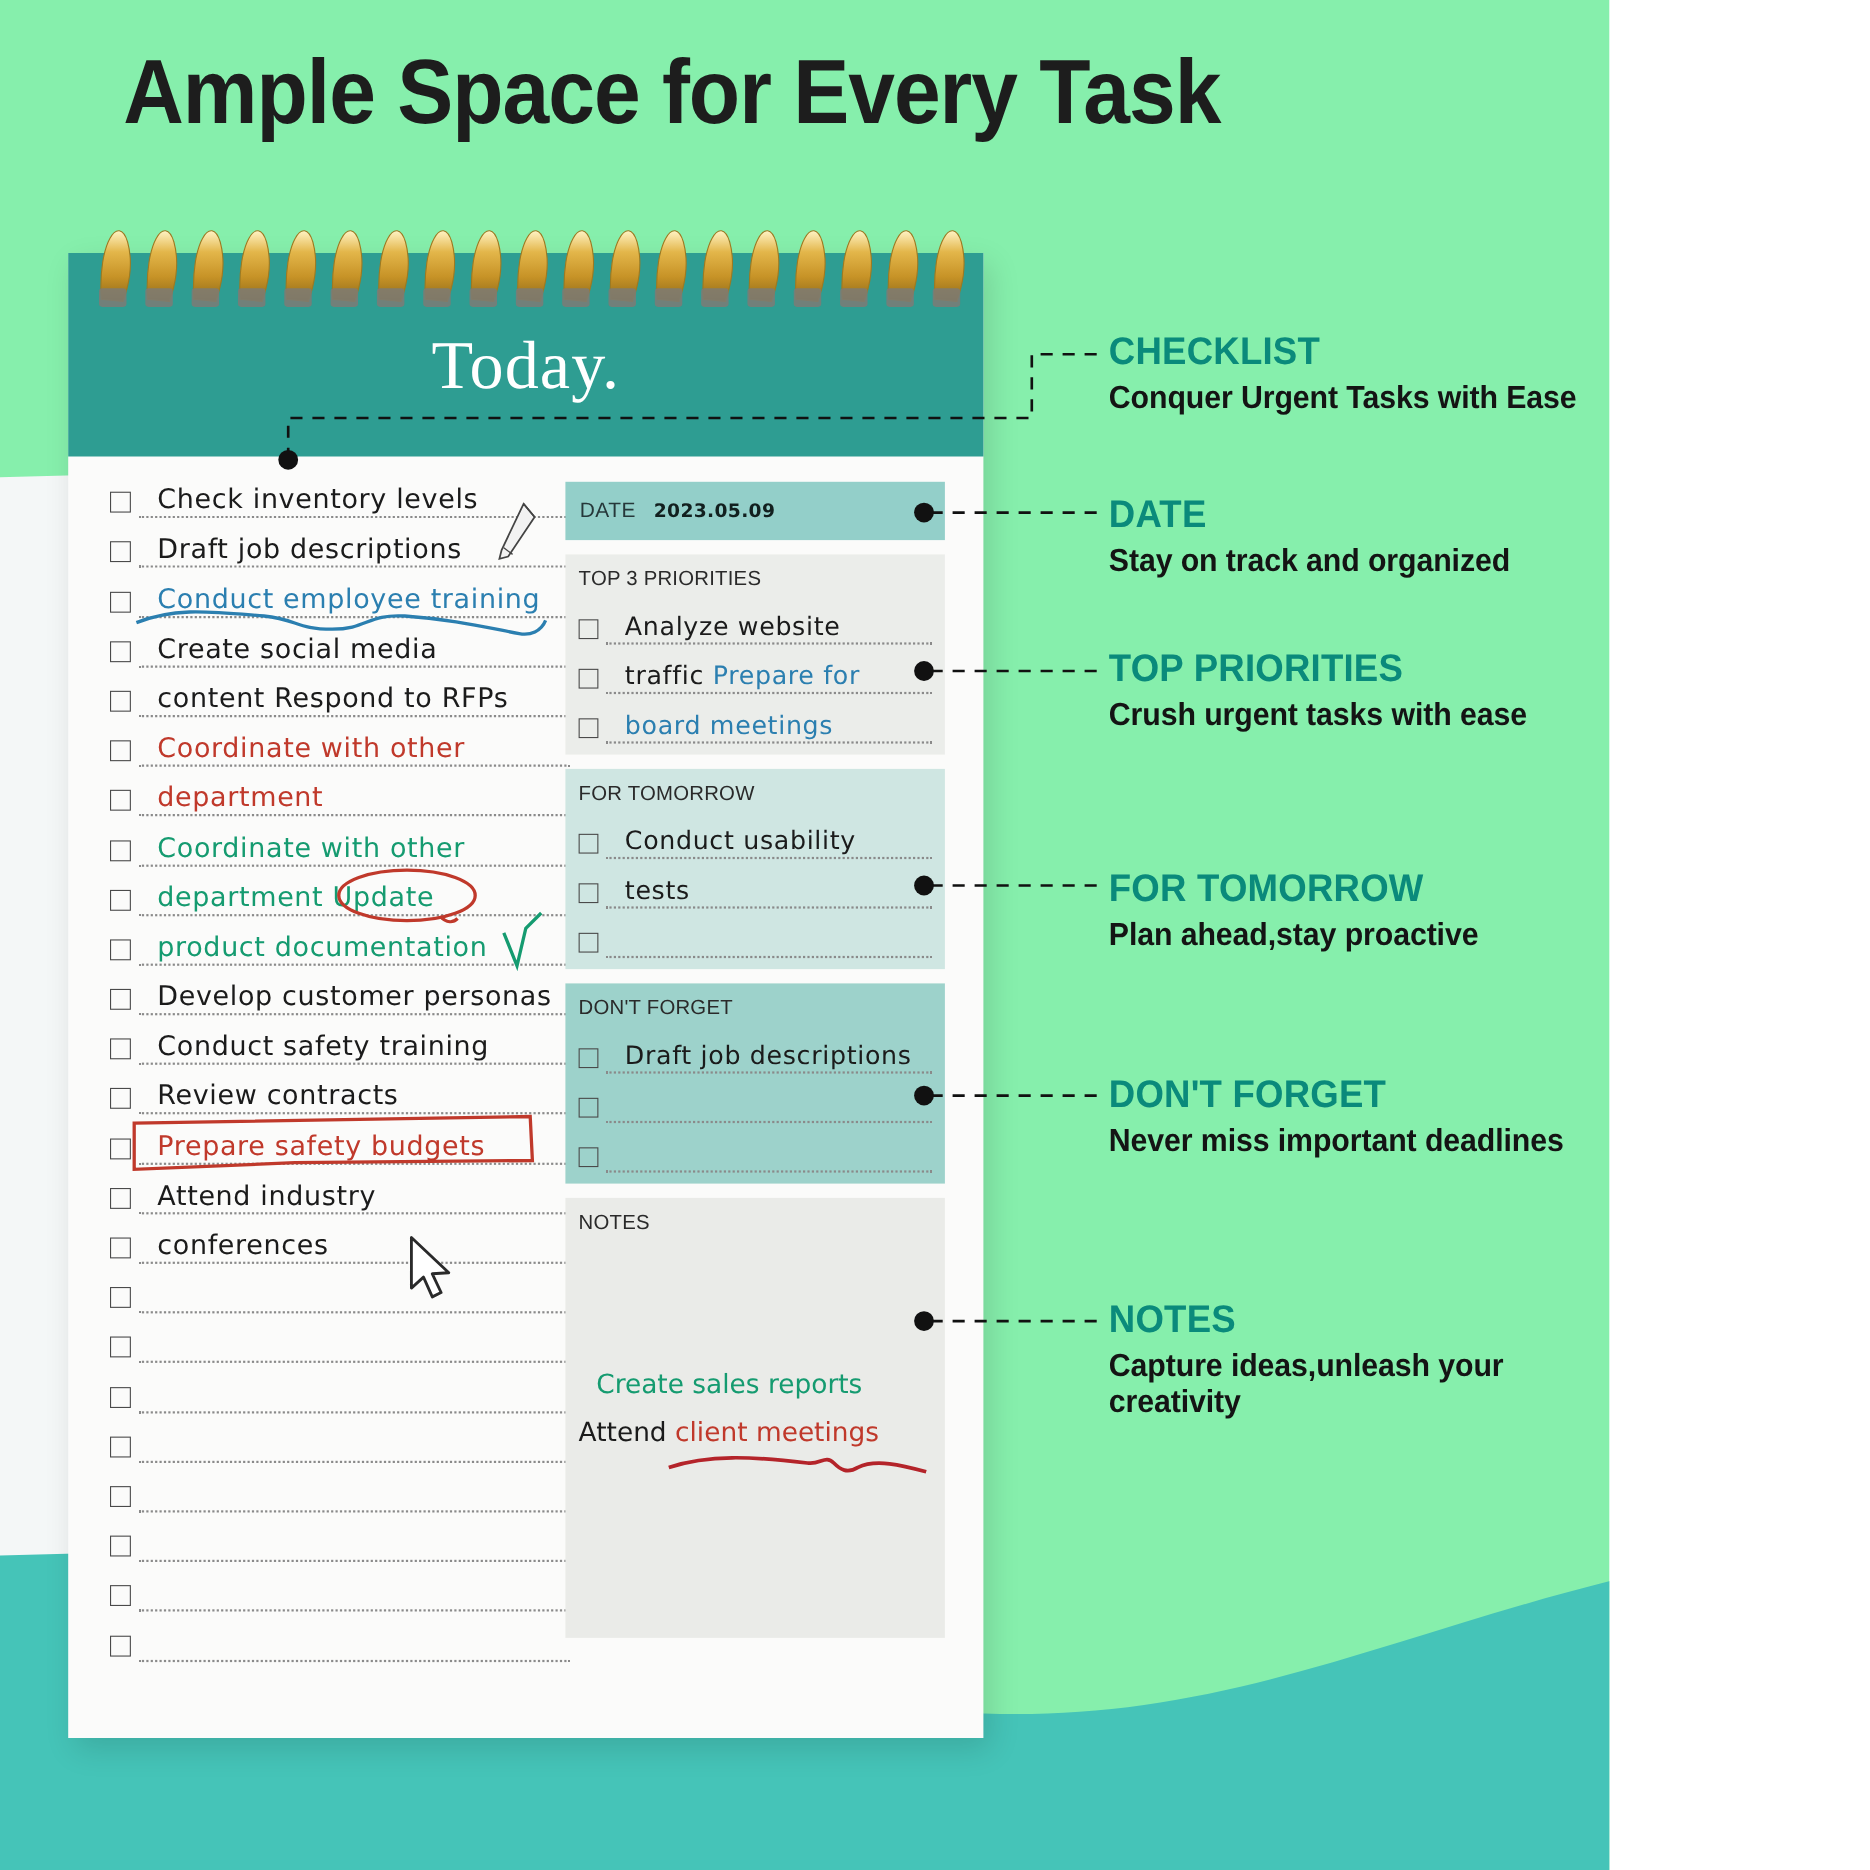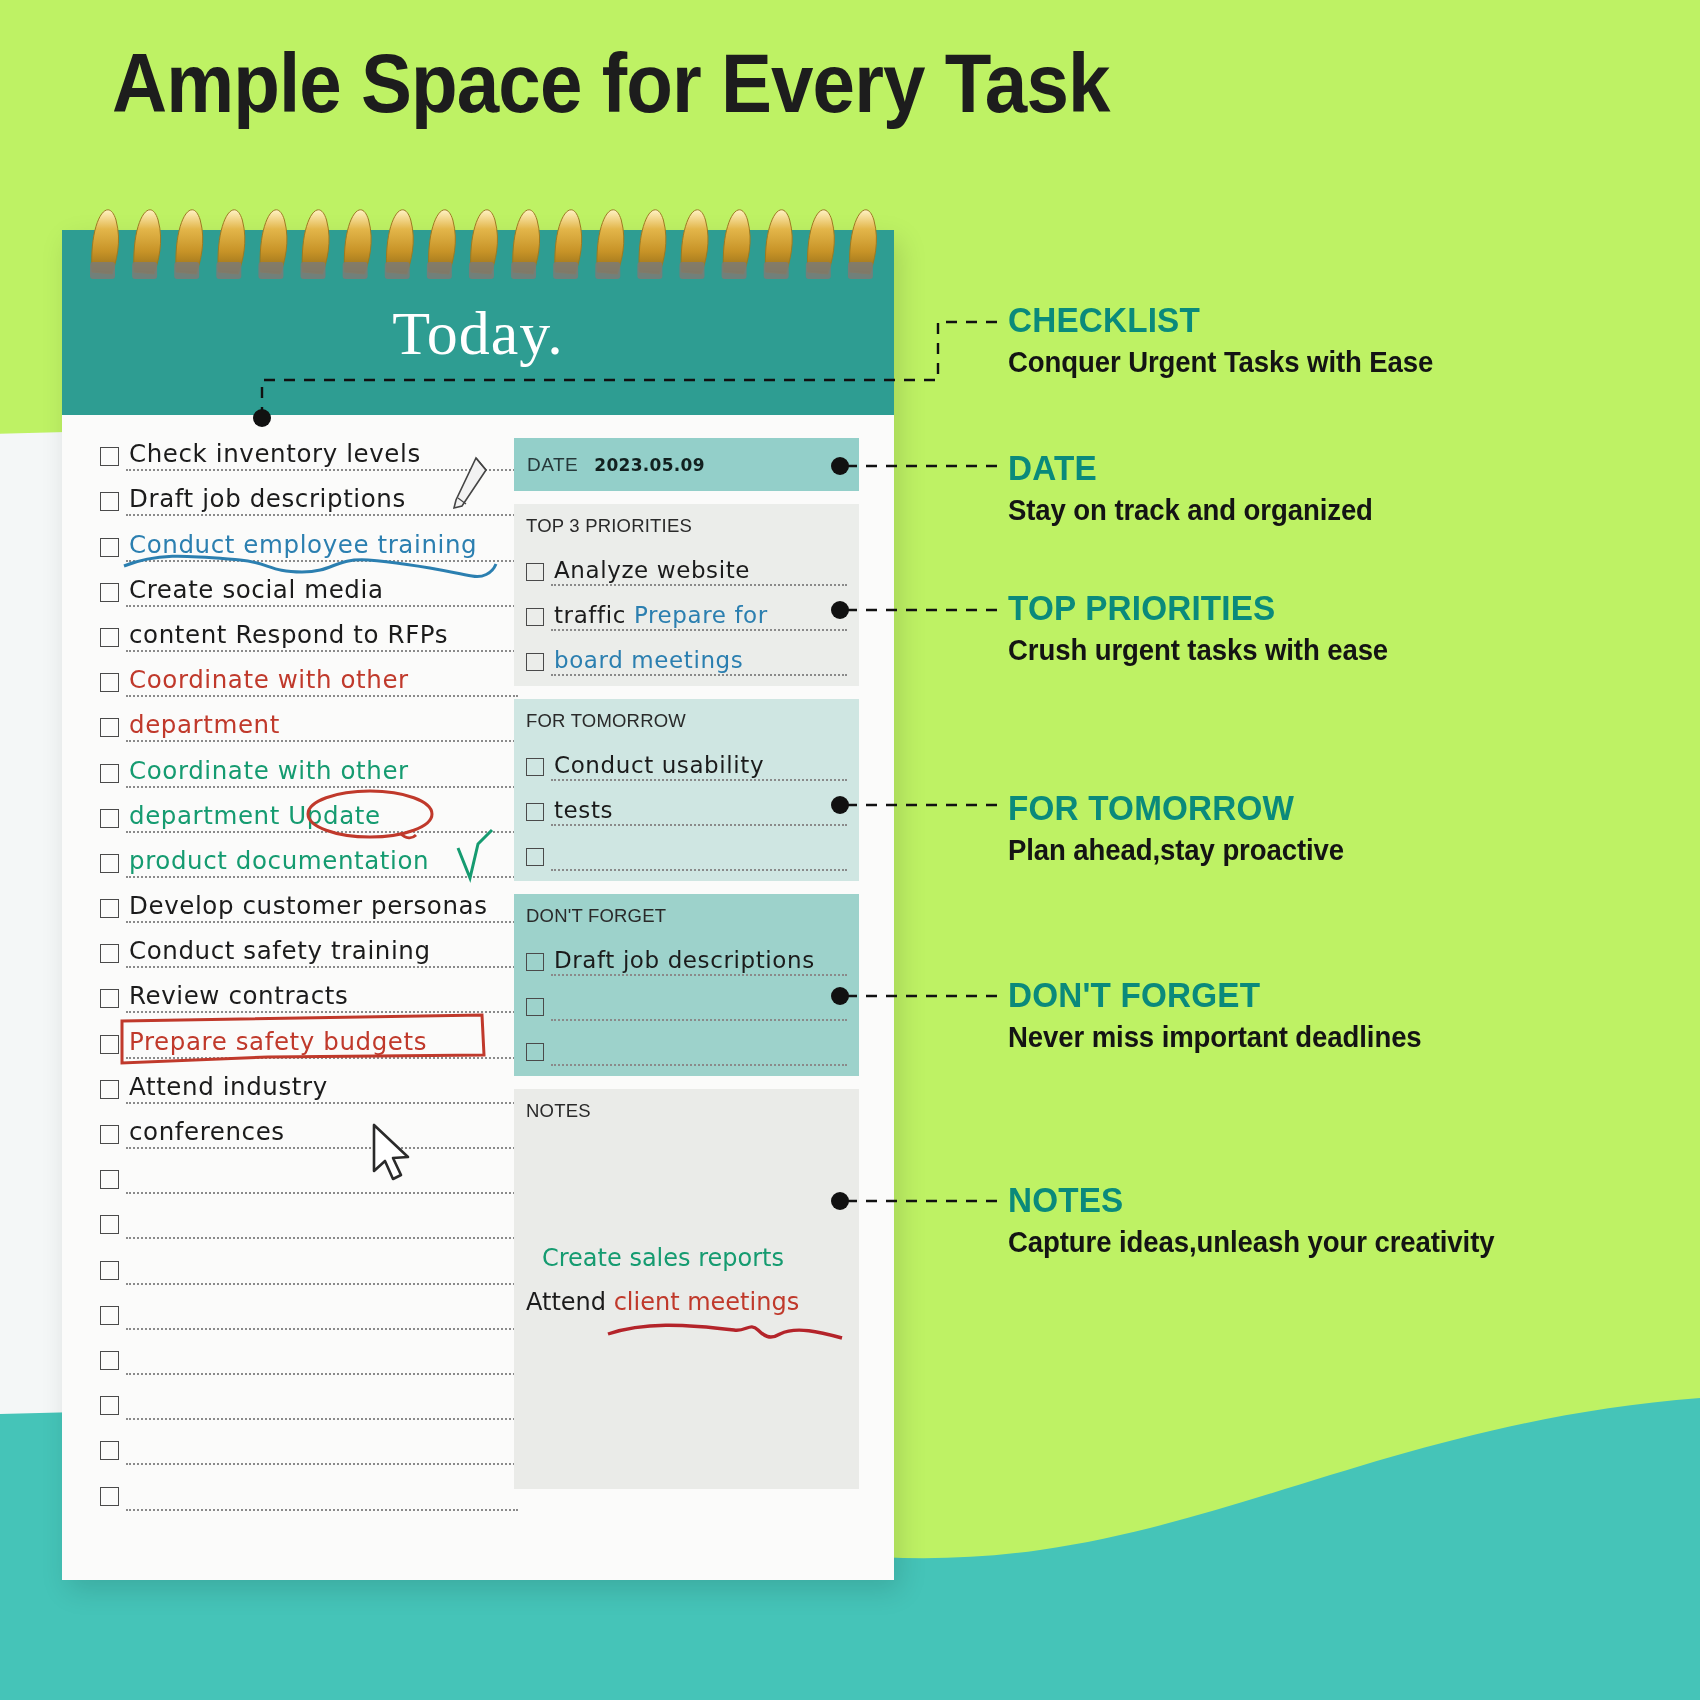--- a/index.html
+++ b/index.html
@@ -4,22 +4,22 @@
 <style>
   html, body {
     margin: 0; padding: 0;
     width: 1700px; height: 1700px;
     background: #ffffff;
     font-family: "Liberation Sans", sans-serif;
     overflow: hidden;
   }
   #stage {
     position: relative;
-    width: 1700px; height: 1700px;
-    background: #bef264;
+    width: 1463px; height: 1700px;
+    background: #86efac;
     overflow: hidden;
   }
 
   
   .bg-wave { position: absolute; left: 0; bottom: 0; width: 1700px; height: 420px; }
   .bg-soft-left {
     position: absolute; left: -60px; top: 430px;
     width: 420px; height: 980px;
     background: #f4f7f7;
     border-radius: 40px;
@@ -78,21 +78,21 @@
     margin-bottom: 5px;
   }
   .dotline {
     position: relative;
     flex: 1 1 auto;
     margin-left: 7px;
     border-bottom: 2.2px dotted #8a8a8a;
     height: 34px;
   }
   .hw {
-    position: absolute; left: 3px; bottom: 1px;
+    position: absolute; left: 17px; bottom: 1px;
     font-family: "DejaVu Sans", sans-serif;
     font-size: 24.5px;
     letter-spacing: 0.6px;
     white-space: nowrap;
     color: #1b1b1b;
     text-align: center;
   }
   .hw.blue  { color: #2b7fb0; }
   .hw.red   { color: #c0392b; }
   .hw.green { color: #159b70; }

